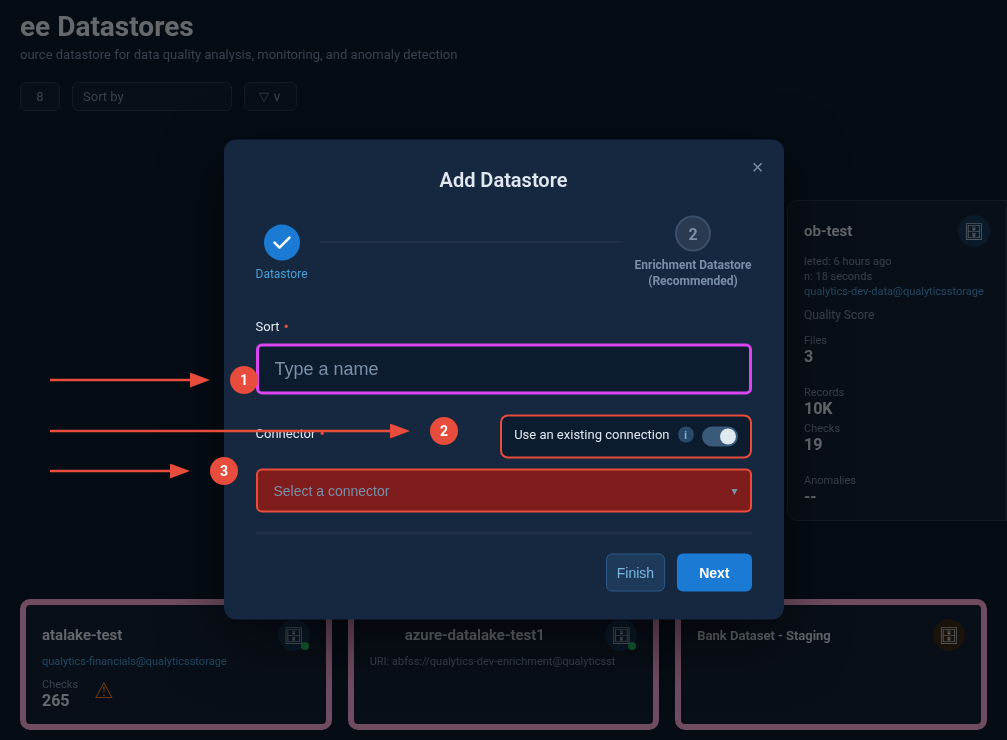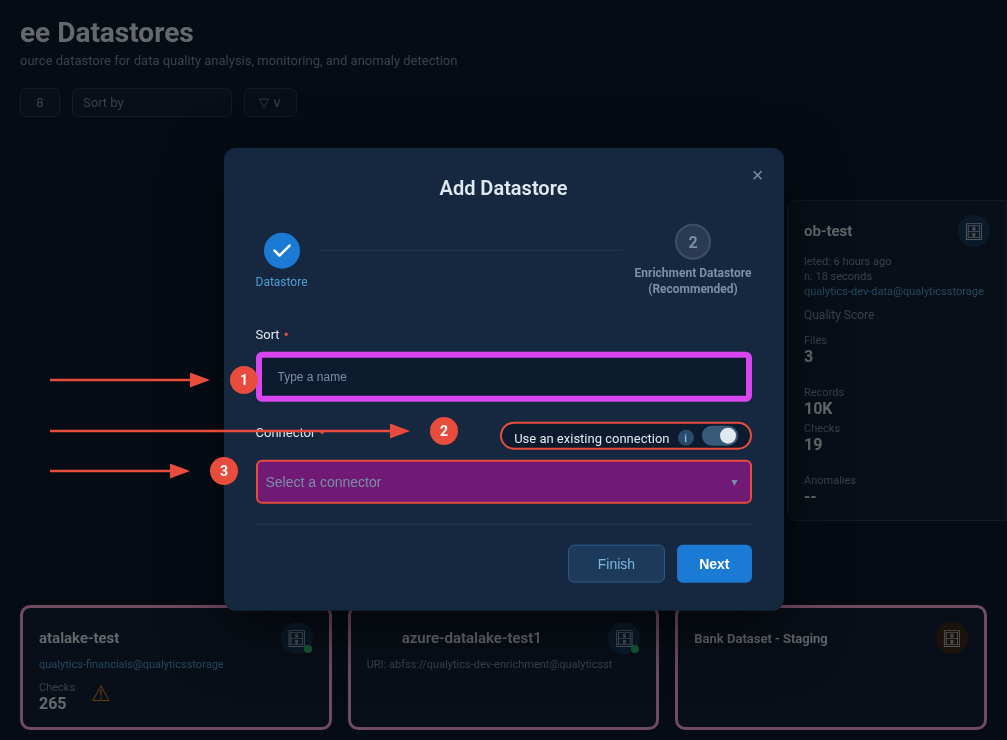--- a/index.html
+++ b/index.html
@@ -18,21 +18,21 @@
       position: absolute;
       top: 0; left: 0;
       width: 100%; height: 100%;
       padding: 0 20px;
     }
 
     .page-title {
       font-size: 28px;
       font-weight: 700;
       color: #e0e8f0;
-      padding-top: 16px;
+      padding-top: 10px;
     }
 
     .page-subtitle {
       font-size: 13px;
       color: #7a8fa8;
       margin-top: 4px;
     }
 
     .toolbar-row {
       display: flex;
@@ -204,25 +204,25 @@
     }
 
     .required-dot {
       color: #e74c3c;
       font-size: 16px;
     }
 
     .text-input {
       width: 100%;
       background: #0d1b2e;
-      border: 6px solid #d946ef;
+      border: 3px solid #d946ef;
       border-radius: 6px;
       color: #7a8fa8;
       padding: 12px 16px;
-      font-size: 12px;
+      font-size: 18px;
       outline: none;
     }
 
     .text-input::placeholder {
       color: #7a8fa8;
     }
 
     .connector-row {
       display: flex;
       align-items: center;
@@ -230,26 +230,26 @@
       margin-bottom: 10px;
     }
 
     .connector-left {
       display: flex;
       gap: 6px;
     }
 
     .connector-right {
       display: flex;
-      align-items: flex-end;
+      align-items: flex-start;
       gap: 8px;
       background: #0d1b2e;
       border: 2px solid #e74c3c;
-      border-radius: 14px;
-      padding: 2px 12px;
+      border-radius: 8px;
+      padding: 10px 12px;
     }
 
     .connection-text {
       font-size: 13px;
       color: #e0e8f0;
     }
 
     .info-icon {
       width: 16px; height: 16px;
       border-radius: 50%;
@@ -277,25 +277,25 @@
       width: 16px;
       height: 16px;
       background: #e0e8f0;
       border-radius: 50%;
       top: 2px;
       right: 2px;
     }
 
     .connector-select {
       width: 100%;
-      background: #701a75;
+      background: #7f1d1d;
       border: 2px solid #e74c3c;
       border-radius: 6px;
       color: #7a8fa8;
-      padding: 12px 8px;
+      padding: 12px 16px;
       font-size: 14px;
       appearance: none;
       outline: none;
       cursor: pointer;
     }
 
     .select-wrapper {
       position: relative;
     }
 
@@ -319,21 +319,21 @@
       display: flex;
       justify-content: flex-end;
       gap: 12px;
     }
 
     .btn-finish {
       background: #1e3a5a;
       border: 1px solid #2a5a8a;
       border-radius: 6px;
       color: #7ab8e0;
-      padding: 10px 29px;
+      padding: 10px 10px;
       font-size: 14px;
       cursor: pointer;
     }
 
     .btn-next {
       background: #1a7ad4;
       border: none;
       border-radius: 6px;
       color: white;
       padding: 10px 22px;
@@ -363,21 +363,21 @@
       bottom: 0;
       left: 0;
       width: 100%;
       padding: 0 20px 10px;
     }
 
     .bottom-card {
       background: #162236;
       border-radius: 10px;
       padding: 14px 16px;
-      border: 3px solid #f9a8d4;
+      border: 6px solid #f9a8d4;
       flex: 1;
     }
   </style>
 </head>
 <body>
 
 <div class="bg-page">
   <div class="page-title">ee Datastores</div>
   <div class="page-subtitle">ource datastore for data quality analysis, monitoring, and anomaly detection</div>
 

